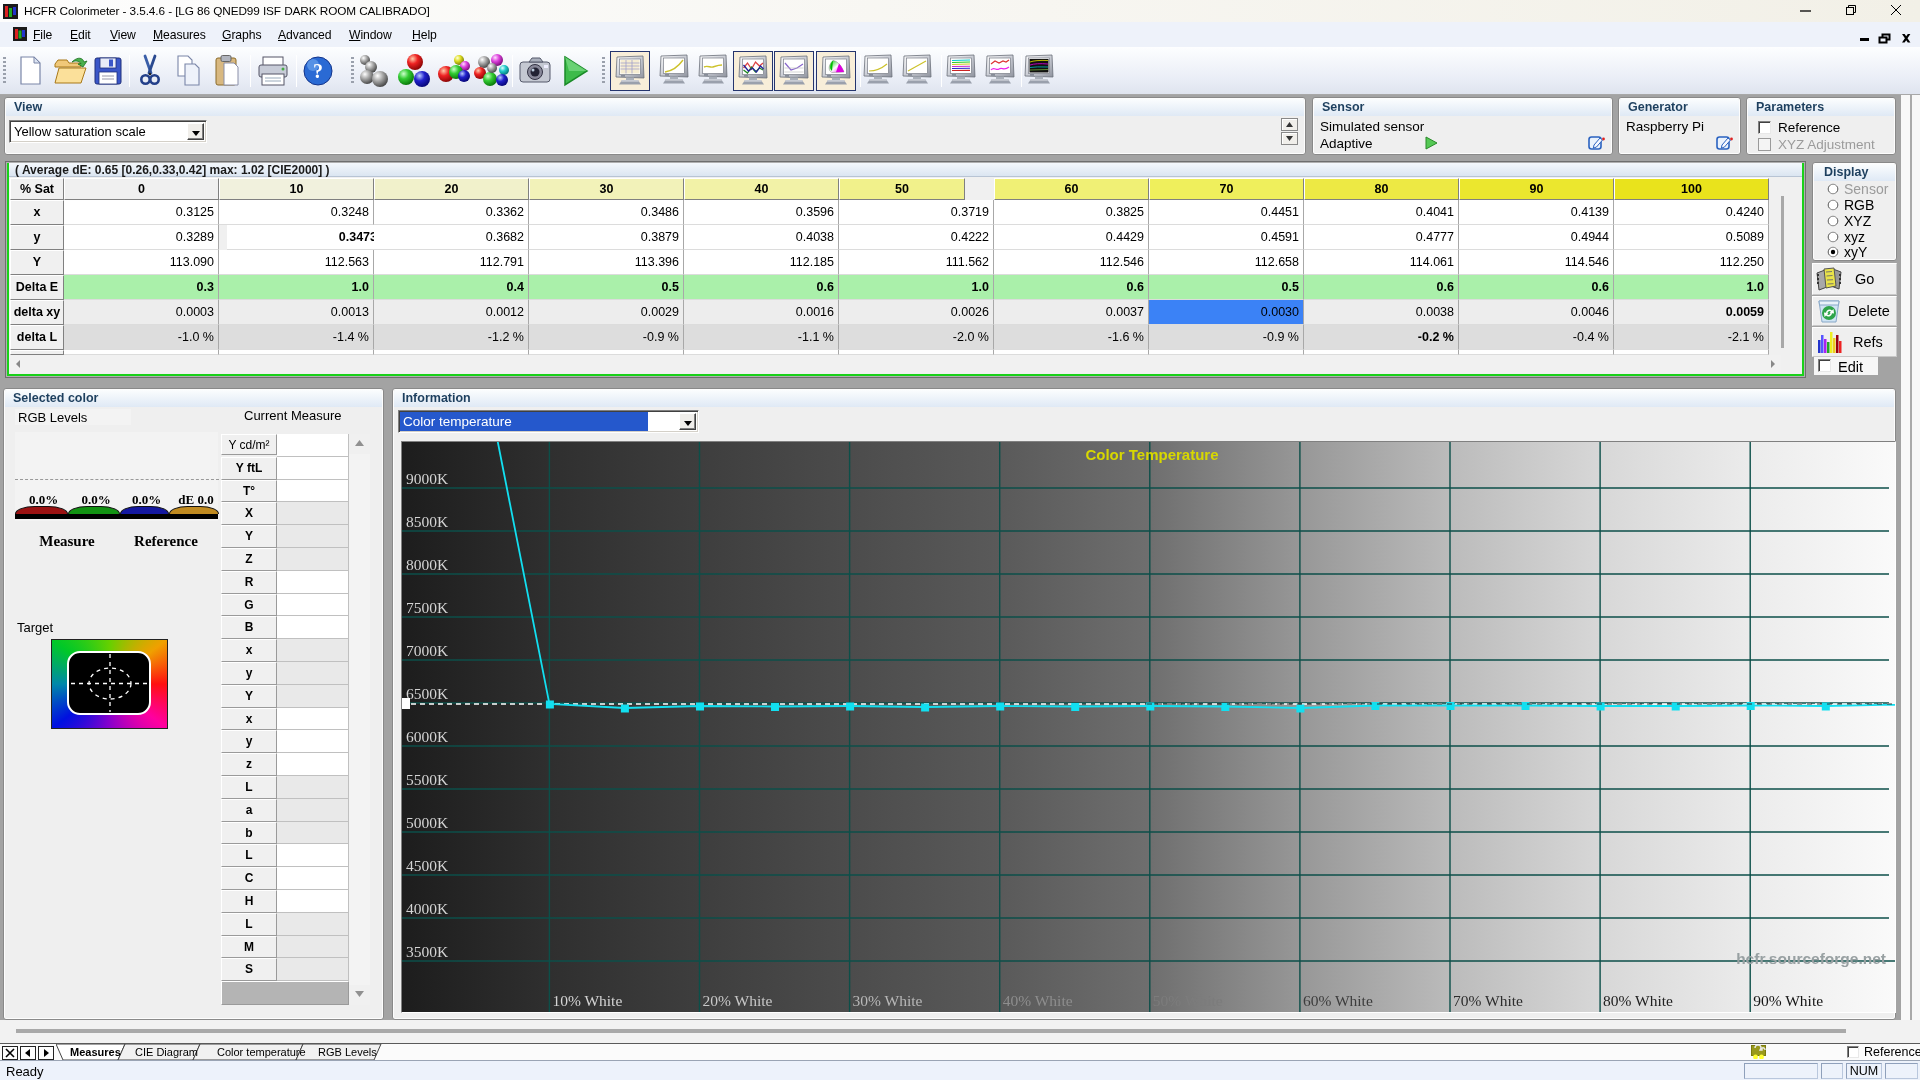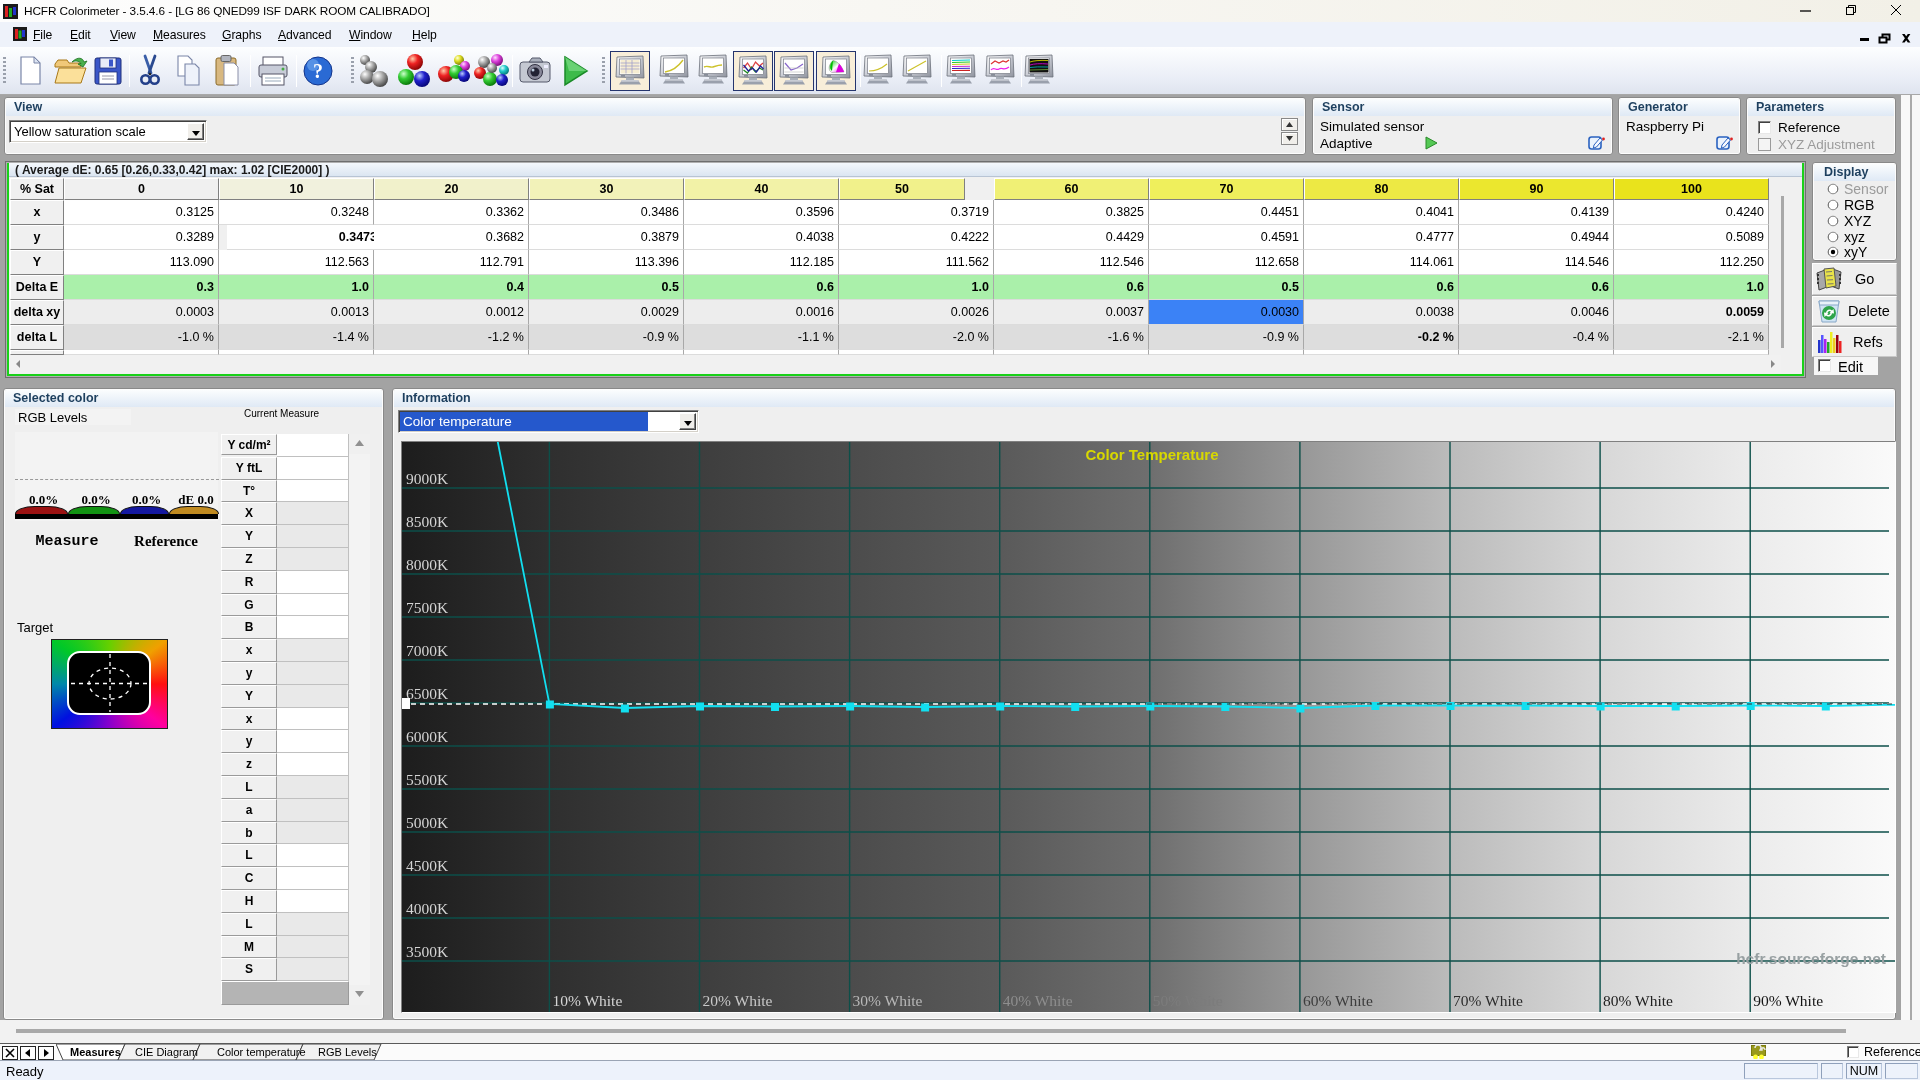--- a/index.html
+++ b/index.html
@@ -553,42 +553,42 @@
       <div class="abs" style="left:1814px;top:357px;width:64px;height:18px;background:#f6f6f6"></div>
       <div class="cb" style="left:1818px;top:359px"></div>
       <div class="abs" style="left:1838px;top:359px;font-size:14.5px">Edit</div>
     </div>
   <div class="panel" style="left:3px;top:388px;width:381px;height:632px">
       <div class="phead"></div>
       <div class="ptitle">Selected color</div>
       <div class="abs" style="left:11px;top:20px;width:116px;height:16px;background:#f3f3f3"></div>
       <div class="abs" style="left:14px;top:21px;font-size:13px">RGB Levels</div>
       <div class="abs" style="left:11px;top:43px;width:203px;height:89px;background:#f3f3f3"></div>
-      <div class="abs" style="left:240px;top:19px;font-size:10px">Current Measure</div>
+      <div class="abs" style="left:240px;top:19px;font-size:13px">Current Measure</div>
       <div class="abs" style="left:11px;top:90px;width:204px;height:0;border-top:1px dashed #999"></div>
       <div class="abs" style="left:13px;top:103px;width:53px;height:13px;text-align:center;font-size:13px;font-weight:bold;font-family:'Liberation Serif',serif">0.0%</div>
       <div class="abs" style="left:11px;top:117px;width:53px;height:8px;border-radius:45% 45% 0 0 / 120% 120% 0 0;background:#9c1212;border:1.5px solid #111;border-bottom:none"></div>
       <div class="abs" style="left:66px;top:103px;width:52px;height:13px;text-align:center;font-size:13px;font-weight:bold;font-family:'Liberation Serif',serif">0.0%</div>
       <div class="abs" style="left:64px;top:117px;width:52px;height:8px;border-radius:45% 45% 0 0 / 120% 120% 0 0;background:#129212;border:1.5px solid #111;border-bottom:none"></div>
       <div class="abs" style="left:118px;top:103px;width:49px;height:13px;text-align:center;font-size:13px;font-weight:bold;font-family:'Liberation Serif',serif">0.0%</div>
       <div class="abs" style="left:116px;top:117px;width:49px;height:8px;border-radius:45% 45% 0 0 / 120% 120% 0 0;background:#1418a0;border:1.5px solid #111;border-bottom:none"></div>
       <div class="abs" style="left:167px;top:103px;width:50px;height:13px;text-align:center;font-size:13px;font-weight:bold;font-family:'Liberation Serif',serif">dE 0.0</div>
       <div class="abs" style="left:165px;top:117px;width:50px;height:8px;border-radius:45% 45% 0 0 / 120% 120% 0 0;background:#c08a20;border:1.5px solid #111;border-bottom:none"></div>
       <div class="abs" style="left:11px;top:125px;width:203px;height:5px;background:#000"></div>
-      <div class="abs" style="left:28px;top:144px;width:70px;text-align:center;font-size:15px;font-weight:bold;font-family:Liberation Mono, monospace">Measure</div>
+      <div class="abs" style="left:28px;top:144px;width:70px;text-align:center;font-size:15px;font-weight:bold;font-family:Liberation Serif, serif">Measure</div>
       <div class="abs" style="left:122px;top:144px;width:80px;text-align:center;font-size:15px;font-weight:bold;font-family:'Liberation Serif',serif">Reference</div>
       <div class="abs" style="left:13px;top:231px;font-size:13px">Target</div>
       <div class="abs" style="left:47px;top:250px;width:117px;height:90px;border:1px solid #222;background:conic-gradient(from 0deg at 50% 50%, #66d000, #f0a000 14.5%, #ff1010 25%, #ff00a0 35.5%, #8800cc 50%, #0010e0 64.5%, #0088aa 75%, #00c828 85.5%, #66d000)"></div>
       <svg class="abs" style="left:47px;top:250px" width="117" height="90">
 <rect x="17" y="13" width="82" height="62" rx="12" fill="#000" stroke="#fff" stroke-width="2"></rect>
 <line x1="20" y1="44.5" x2="97" y2="44.5" stroke="#fff" stroke-width="1.3" stroke-dasharray="4 4"></line>
 <line x1="59" y1="15" x2="59" y2="73" stroke="#fff" stroke-width="1.3" stroke-dasharray="4 4"></line>
 <ellipse cx="59" cy="44.5" rx="21" ry="15.5" fill="none" stroke="#fff" stroke-width="1.3" stroke-dasharray="4 4"></ellipse>
       </svg>
-      <div class="abs" style="left:217px;top:45.0px;width:56px;height:21px;background:#f0f0f0;border:1px solid #9a9a9a;border-top-color:#fff;border-left-color:#fff;font-weight:bold;font-size:12px;text-align:center;line-height:21px">Y cd/m²</div>
+      <div class="abs" style="left:217px;top:45.0px;width:56px;height:21px;background:#f0f0f0;border:1px solid #9a9a9a;border-top-color:#fff;border-left-color:#fff;font-weight:normal;font-size:12px;text-align:center;line-height:21px">Y cd/m²</div>
       <div class="abs" style="left:273px;top:45.0px;width:72px;height:22.8px;background:#ffffff;border-right:1px solid #c0c0c0;border-bottom:1px solid #c0c0c0"></div>
       <div class="abs" style="left:217px;top:67.8px;width:56px;height:22.8px;background:#f0f0f0;border:1px solid #9a9a9a;border-top-color:#fff;border-left-color:#fff;font-weight:bold;font-size:12px;text-align:center;line-height:21px">Y ftL</div>
       <div class="abs" style="left:273px;top:67.8px;width:72px;height:22.8px;background:#ffffff;border-right:1px solid #c0c0c0;border-bottom:1px solid #c0c0c0"></div>
       <div class="abs" style="left:217px;top:90.6px;width:56px;height:22.8px;background:#f0f0f0;border:1px solid #9a9a9a;border-top-color:#fff;border-left-color:#fff;font-weight:bold;font-size:12px;text-align:center;line-height:21px">T°</div>
       <div class="abs" style="left:273px;top:90.6px;width:72px;height:22.8px;background:#ffffff;border-right:1px solid #c0c0c0;border-bottom:1px solid #c0c0c0"></div>
       <div class="abs" style="left:217px;top:113.4px;width:56px;height:22.8px;background:#f0f0f0;border:1px solid #9a9a9a;border-top-color:#fff;border-left-color:#fff;font-weight:bold;font-size:12px;text-align:center;line-height:21px">X</div>
       <div class="abs" style="left:273px;top:113.4px;width:72px;height:22.8px;background:#e9e9e9;border-right:1px solid #c0c0c0;border-bottom:1px solid #c0c0c0"></div>
       <div class="abs" style="left:217px;top:136.2px;width:56px;height:22.8px;background:#f0f0f0;border:1px solid #9a9a9a;border-top-color:#fff;border-left-color:#fff;font-weight:bold;font-size:12px;text-align:center;line-height:21px">Y</div>
       <div class="abs" style="left:273px;top:136.2px;width:72px;height:22.8px;background:#e9e9e9;border-right:1px solid #c0c0c0;border-bottom:1px solid #c0c0c0"></div>
       <div class="abs" style="left:217px;top:159.0px;width:56px;height:22.8px;background:#f0f0f0;border:1px solid #9a9a9a;border-top-color:#fff;border-left-color:#fff;font-weight:bold;font-size:12px;text-align:center;line-height:21px">Z</div>

